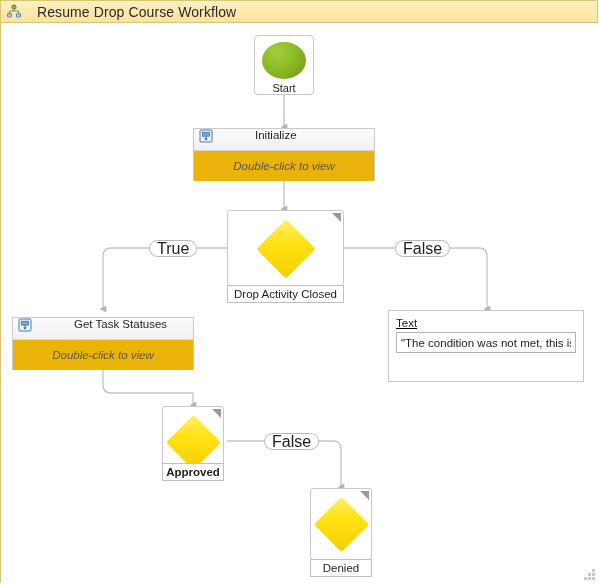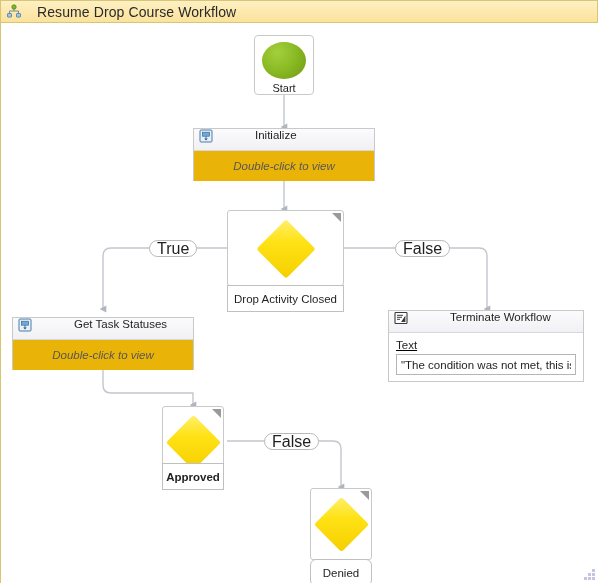--- a/index.html
+++ b/index.html
@@ -156,21 +156,21 @@
     box-sizing: border-box;
     background: #ffffff;
     border: 1px solid #c0c0c0;
     font-size: 11.5px;
     color: #1f1f1f;
     display: flex;
     align-items: center;
     justify-content: center;
     white-space: nowrap;
     padding: 0 4px;
-    height: 27px;
+    height: 18px;
   }
 
   
   .terminate-box {
     border: 1px solid #c9c9c9;
     background: #ffffff;
   }
   .terminate-body {
     padding: 6px 7px 8px 7px;
     text-decoration: underline;
@@ -302,30 +302,20 @@
           </svg>
         </span>
         <span class="hdr-label">Get Task Statuses</span>
       </div>
       <div class="activity-body">
         <span class="hint">Double-click to view</span>
       </div>
     </div>
 
     <div class="node terminate-box" style="left:387px; top:287px; width:196px; height:72px;">
-      <div class="activity-header">
-        <span>
-          <svg width="14" height="14" viewBox="0 0 14 14" xmlns="http://www.w3.org/2000/svg">
-            <rect x="1" y="1.5" width="12" height="11" rx="0.8" fill="#ffffff" stroke="#3a3a3a" stroke-width="1.1"></rect>
-            <path d="M3 4.3 H9 M3 6.3 H8 M3 8.3 H6" stroke="#3a3a3a" stroke-width="1"></path>
-            <path d="M11.4 4.4 L7.1 10.9 L11.4 10.9 z" fill="#3a3a3a"></path>
-          </svg>
-        </span>
-        <span class="hdr-label">Terminate Workflow</span>
-      </div>
       <div class="terminate-body">
         <div class="field-label">Text</div>
         <input class="field-input" type="text" value="&quot;The condition was not met, this is r" style="">
       </div>
     </div>
 
     <div class="node decision-node" style="left:161px; top:383px; width:62px; height:72px;">
       <div class="decision-inner">
         <div class="corner-mark"></div>
         <div class="diamond" style="left:11px; top:16px; width:39px; height:39px;"></div>
@@ -334,21 +324,21 @@
     <div class="node-caption" style="left:161px; top:440px; width:62px;font-weight:bold;">Approved</div>
 
     <div class="edge-label" style="left:263px; top:410px;">False</div>
 
     <div class="node decision-node" style="left:309px; top:465px; width:62px; height:72px;">
       <div class="decision-inner">
         <div class="corner-mark"></div>
         <div class="diamond" style="left:11px; top:16px; width:39px; height:39px;"></div>
       </div>
     </div>
-    <div class="node-caption" style="left:309px; top:536px; width:62px;border-radius:6px;">Denied</div>
+    <div class="node-caption" style="left:309px; top:536px; width:62px;">Denied</div>
 
     <div id="resize-grip">
       <svg width="13" height="13" viewBox="0 0 13 13" xmlns="http://www.w3.org/2000/svg">
         <g fill="#c3c6e0">
           <rect x="9" y="1" width="3" height="3"></rect>
           <rect x="9" y="5" width="3" height="3"></rect>
             <rect x="5" y="5" width="3" height="3"></rect>
           <rect x="9" y="9" width="3" height="3"></rect>
             <rect x="5" y="9" width="3" height="3"></rect>
             <rect x="1" y="9" width="3" height="3"></rect>

